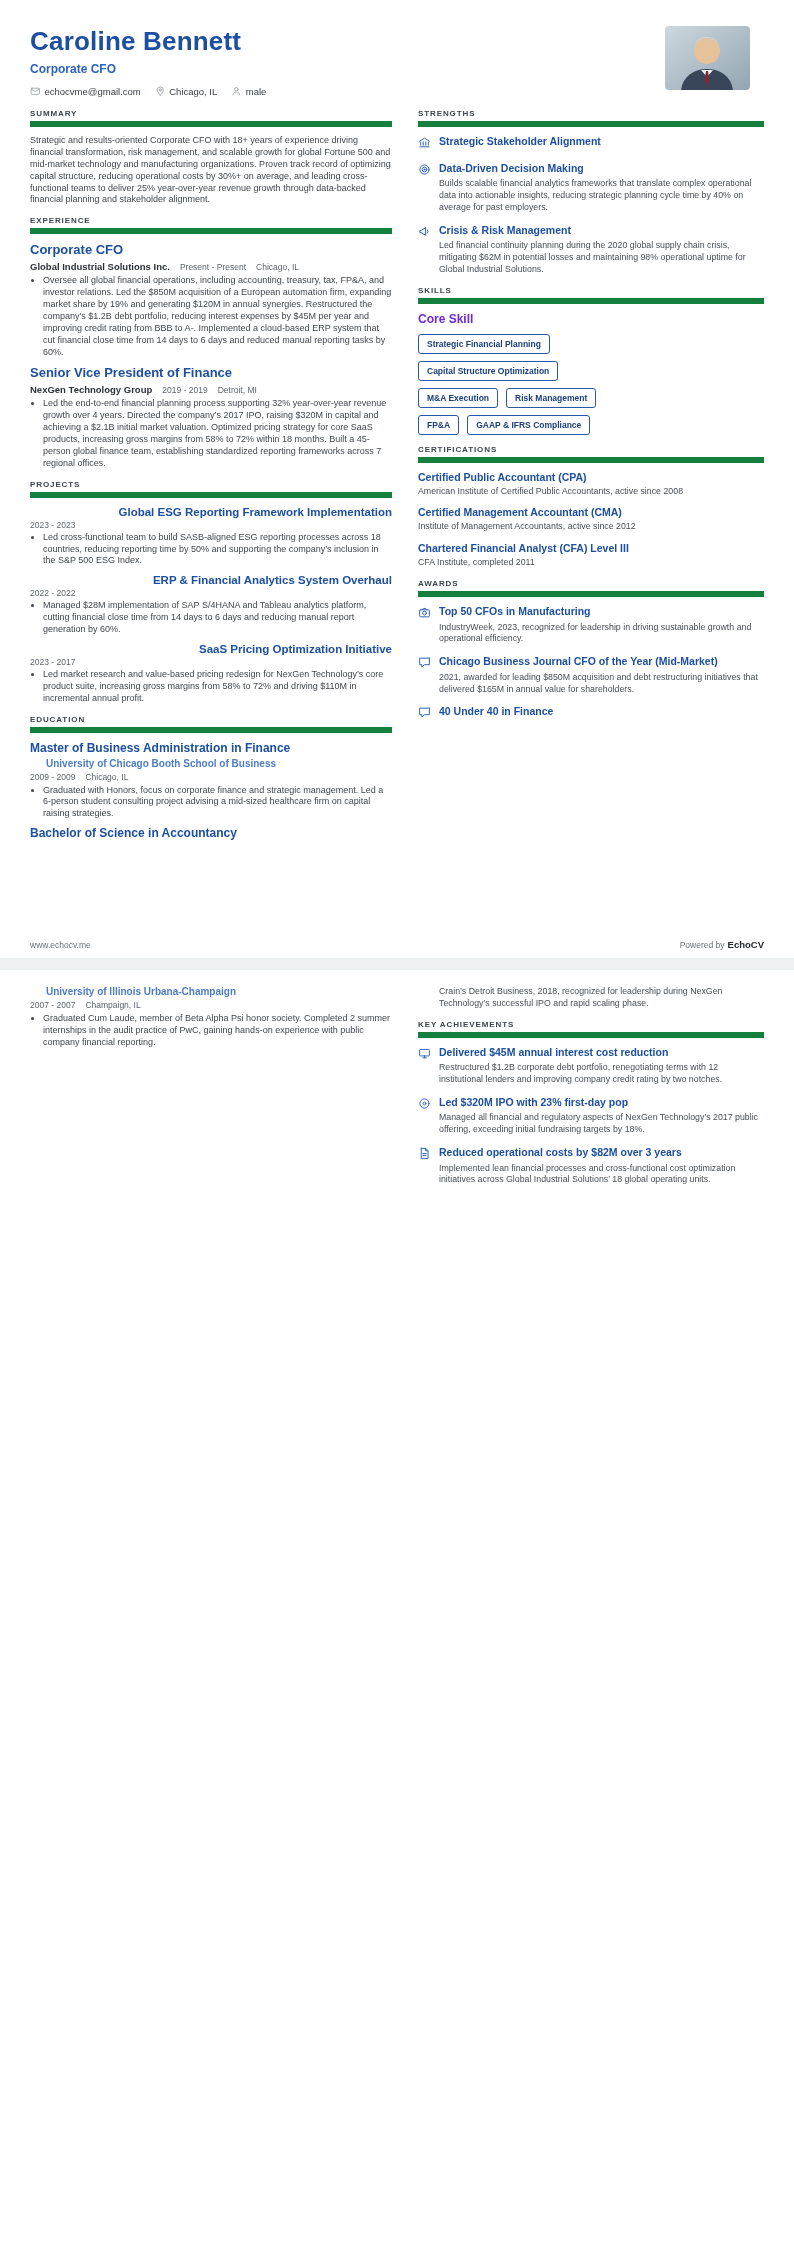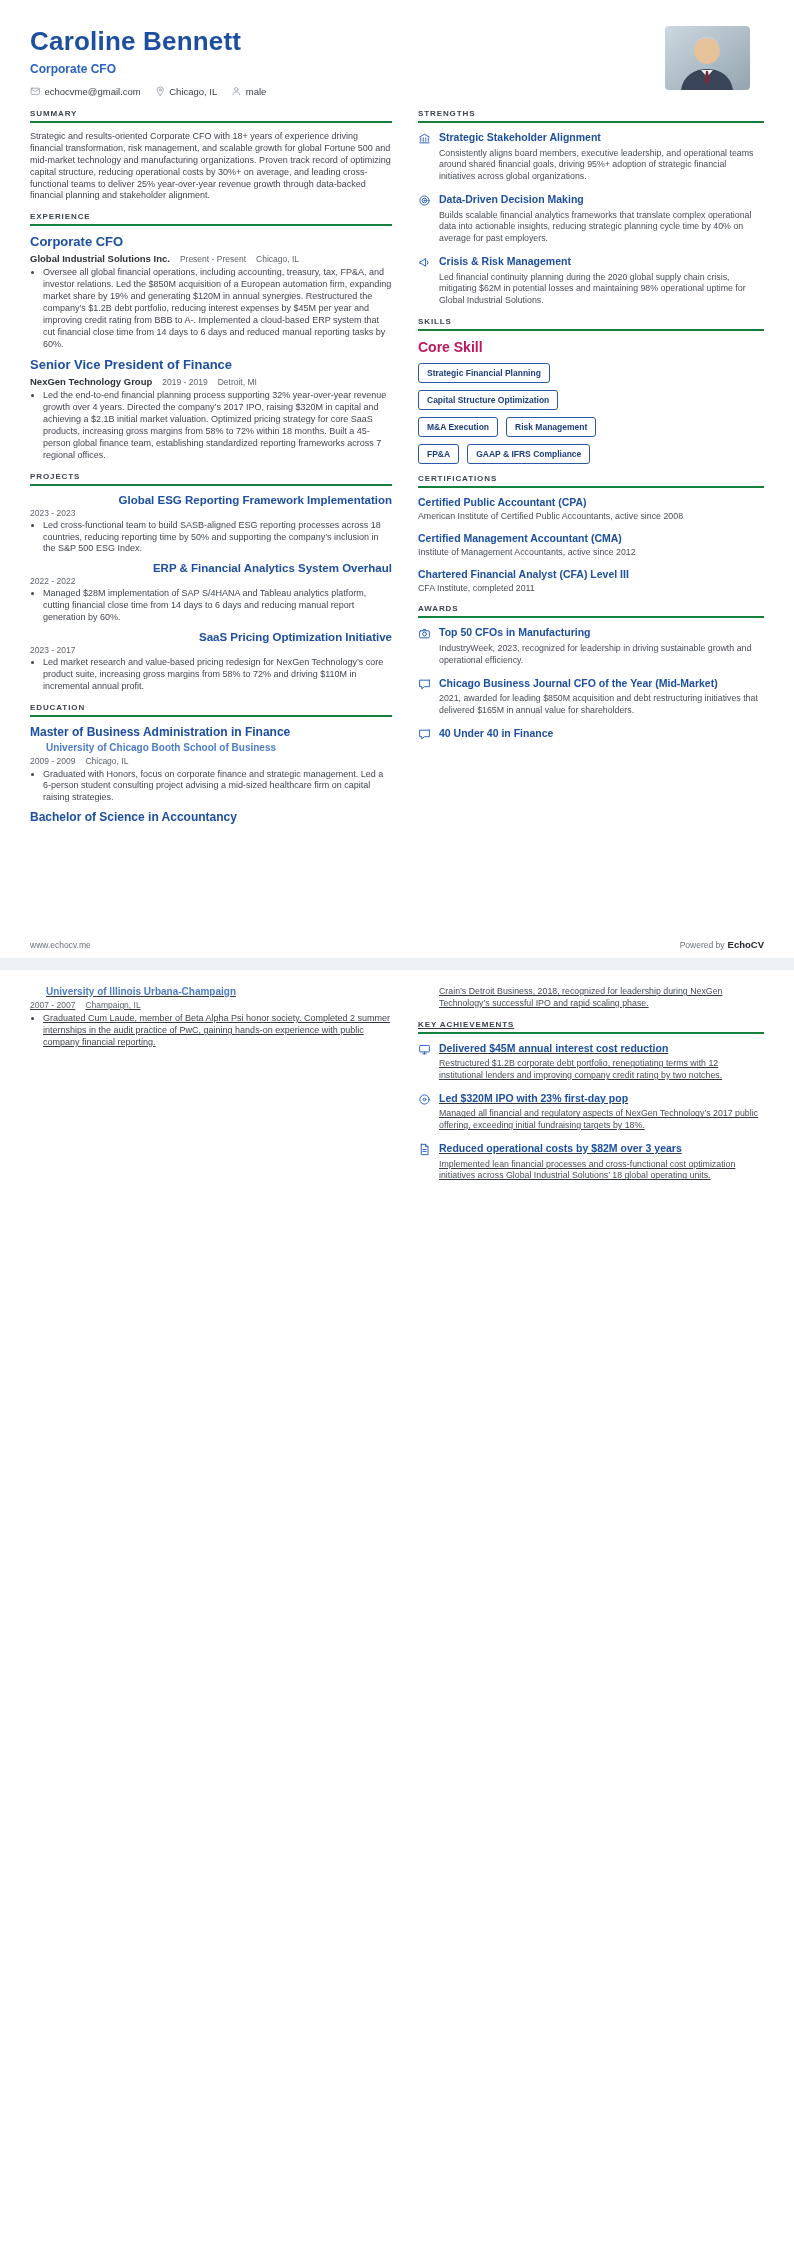--- a/index.html
+++ b/index.html
@@ -28,21 +28,21 @@
 
   
   .columns { display:flex; gap:26px; margin-top:12px; }
   .col-left { width:362px; flex:none; }
   .col-right { flex:1; min-width:0; }
 
   
   .sec { margin-bottom:8px; }
   .sec-label {
     font-size:8px; font-weight:700; letter-spacing:.9px; color:#3d444d;
-    border-bottom:2px solid #15803d; padding-bottom:3px; margin:10px 0 8px;
+    border-bottom:6px solid #15803d; padding-bottom:3px; margin:10px 0 8px;
   }
   .sec:first-child .sec-label { margin-top:0; }
   .body-text { font-size:9px; line-height:1.32; color:#40464e; }
 
   
   .xp { margin-bottom:7px; }
   .xp-role { font-size:13px; font-weight:700; color:#1d4fa1; margin:2px 0 4px; }
   .meta-row { display:flex; align-items:baseline; gap:10px; margin-bottom:3px; flex-wrap:wrap; }
   .company { font-size:9.5px; font-weight:700; color:#2d3238; }
   .meta { font-size:8.5px; color:#5d646c; }
@@ -55,21 +55,21 @@
 
   
   .r-item { display:flex; gap:8px; margin-bottom:10px; }
   .r-ico { width:13px; height:13px; color:#2a62c0; flex:none; margin-top:1px; }
   .r-ico svg { width:100%; height:100%; display:block; }
   .r-title { font-size:10.5px; font-weight:700; color:#1d4fa1; line-height:1.3; margin-bottom:3px; }
   .r-desc { font-size:8.8px; line-height:1.34; color:#474d55; }
   .cont-desc { margin-left:21px; margin-bottom:4px; }
 
   
-  .core-skill { font-size:14px; font-weight:700; color:#be185d; margin:2px 0 8px; }
+  .core-skill { font-size:12px; font-weight:700; color:#6d28d9; margin:2px 0 8px; }
   .chip-row { display:flex; gap:8px; margin-bottom:7px; }
   .chip {
     display:inline-block; border:1px solid #2a58a8; border-radius:3px;
     padding:4px 8px; font-size:8.5px; font-weight:700; color:#1b3e7d; white-space:nowrap;
   }
 
   
   .cert { margin-bottom:9px; }
   .cert-title { font-size:10.5px; font-weight:700; color:#1d4fa1; margin-bottom:3px; }
   .cert-desc { font-size:8.8px; line-height:1.34; color:#474d55; }
@@ -235,21 +235,20 @@
         <div class="r-item">
           <span class="r-ico">
             <svg viewBox="0 0 24 24" fill="none" stroke="currentColor" stroke-width="1.8" stroke-linecap="round" stroke-linejoin="round">
                 <path d="M3 9.5L12 4l9 5.5"></path>
                 <path d="M5 11v6M9.7 11v6M14.3 11v6M19 11v6"></path>
                 <path d="M3.5 20h17"></path>
               </svg>
           </span>
           <div>
             <div class="r-title">Strategic Stakeholder Alignment</div>
-            <div class="r-desc">Consistently aligns board members, executive leadership, and operational teams around shared financial goals, driving 95%+ adoption of strategic financial initiatives across global organizations.</div>
           </div>
         </div>
 
         <div class="r-item">
           <span class="r-ico">
             <svg viewBox="0 0 24 24" fill="none" stroke="currentColor" stroke-width="1.8" stroke-linecap="round" stroke-linejoin="round">
                 <circle cx="12" cy="12" r="8.5"></circle>
                 <circle cx="12" cy="12" r="4.3"></circle>
                 <circle cx="12" cy="12" r="1" fill="currentColor"></circle>
               </svg>
@@ -358,21 +357,21 @@
 
   <div class="footer">
     <span class="site">www.echocv.me</span>
     <span class="powered"><span>Powered by</span><span class="brand">EchoCV</span></span>
   </div>
 </div>
 
 <div class="page-gap"></div>
 
 <div class="page page--2">
-  <div class="columns" style="margin-top:0;text-decoration:underline;">
+  <div class="columns" style="margin-top:0;">
 
     <div class="col-left">
       <div class="edu">
         <div class="edu-school">University of Illinois Urbana-Champaign</div>
         <div class="meta-row">
           <span class="meta">2007 - 2007</span>
           <span class="meta">Champaign, IL</span>
         </div>
         <ul class="bullets">
           <li>Graduated Cum Laude, member of Beta Alpha Psi honor society. Completed 2 summer internships in the audit practice of PwC, gaining hands-on experience with public company financial reporting.</li>

